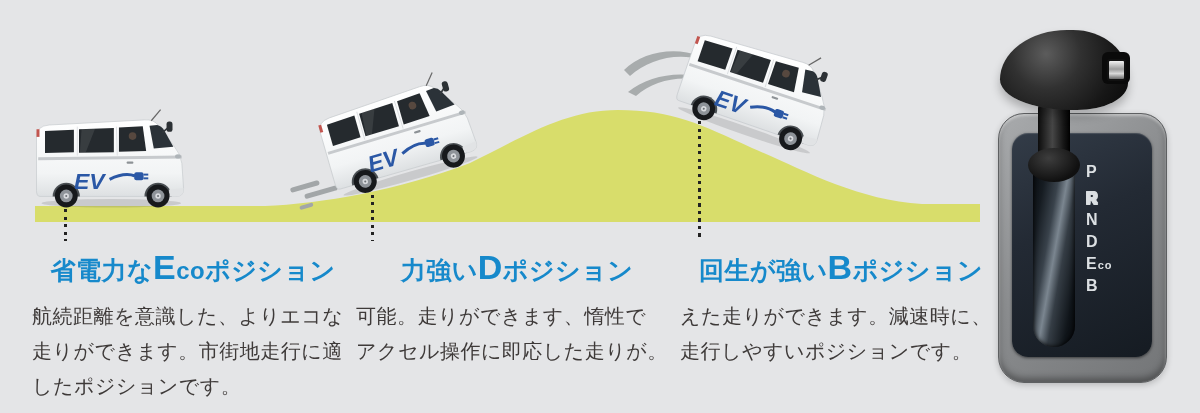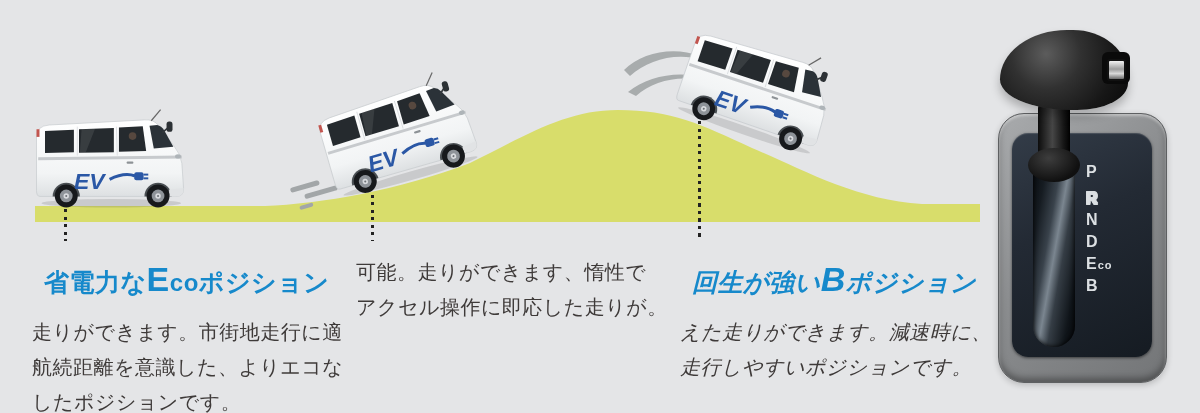--- a/index.html
+++ b/index.html
@@ -25,24 +25,24 @@
     position:absolute;width:3px;
     background-image:repeating-linear-gradient(to bottom,#222 0,#222 3px,transparent 3px,transparent 7.5px);
   }
   .dot1{left:64px;top:209px;height:32px;}
   .dot2{left:371px;top:195px;height:46px;}
   .dot3{left:698px;top:121px;height:120px;}
   
   .feature{position:absolute;top:247px;width:322px;}
   .f1{left:32px;}
   .f2{left:356px;}
-  .f3{left:680px;font-style:italic;}
+  .f3{left:680px;}
   .feature h3{
-    margin:12px;font-size:25px;font-weight:bold;color:#1689cb;
-    letter-spacing:.5px;line-height:40px;white-space:nowrap;
+    margin:0;font-size:25px;font-weight:bold;color:#1689cb;
+    letter-spacing:.5px;line-height:40px;white-space:nowrap;text-align:center;
   }
   .feature h3 .em{font-size:34px;}
   .feature h3 .em-small{font-size:24px;}
   .feature p{
     margin:8px 0 0;font-size:20px;line-height:35px;color:#3e3a39;
     font-weight:500;letter-spacing:.5px;white-space:nowrap;
   }
   .feature p .line{display:block;}
   
   .shifter{position:absolute;left:990px;top:22px;width:200px;height:372px;}
@@ -191,27 +191,28 @@
     <use href="#van-art" xlink:href="#van-art"></use>
   </svg>
 
   <div class="dotline dot1"></div>
   <div class="dotline dot2"></div>
   <div class="dotline dot3"></div>
 
   <section class="feature f1">
     <h3><span>省電力な</span><span class="em">E</span><span class="em-small">co</span><span>ポジション</span></h3>
     <p>
+      <span class="line">航続距離を意識した、よりエコな</span>
       <span class="line">走りができます。市街地走行に適</span>
-      <span class="line">航続距離を意識した、よりエコな</span>
       <span class="line">したポジションです。</span>
     </p>
   </section>
 
   <section class="feature f2">
+    <h3><span>力強い</span><span class="em">D</span><span class="em-small"></span><span>ポジション</span></h3>
     <p>
       <span class="line">可能。走りができます、惰性で</span>
       <span class="line">アクセル操作に即応した走りが。</span>
     </p>
   </section>
 
   <section class="feature f3">
     <h3><span>回生が強い</span><span class="em">B</span><span class="em-small"></span><span>ポジション</span></h3>
     <p>
       <span class="line">えた走りができます。減速時に、</span>

